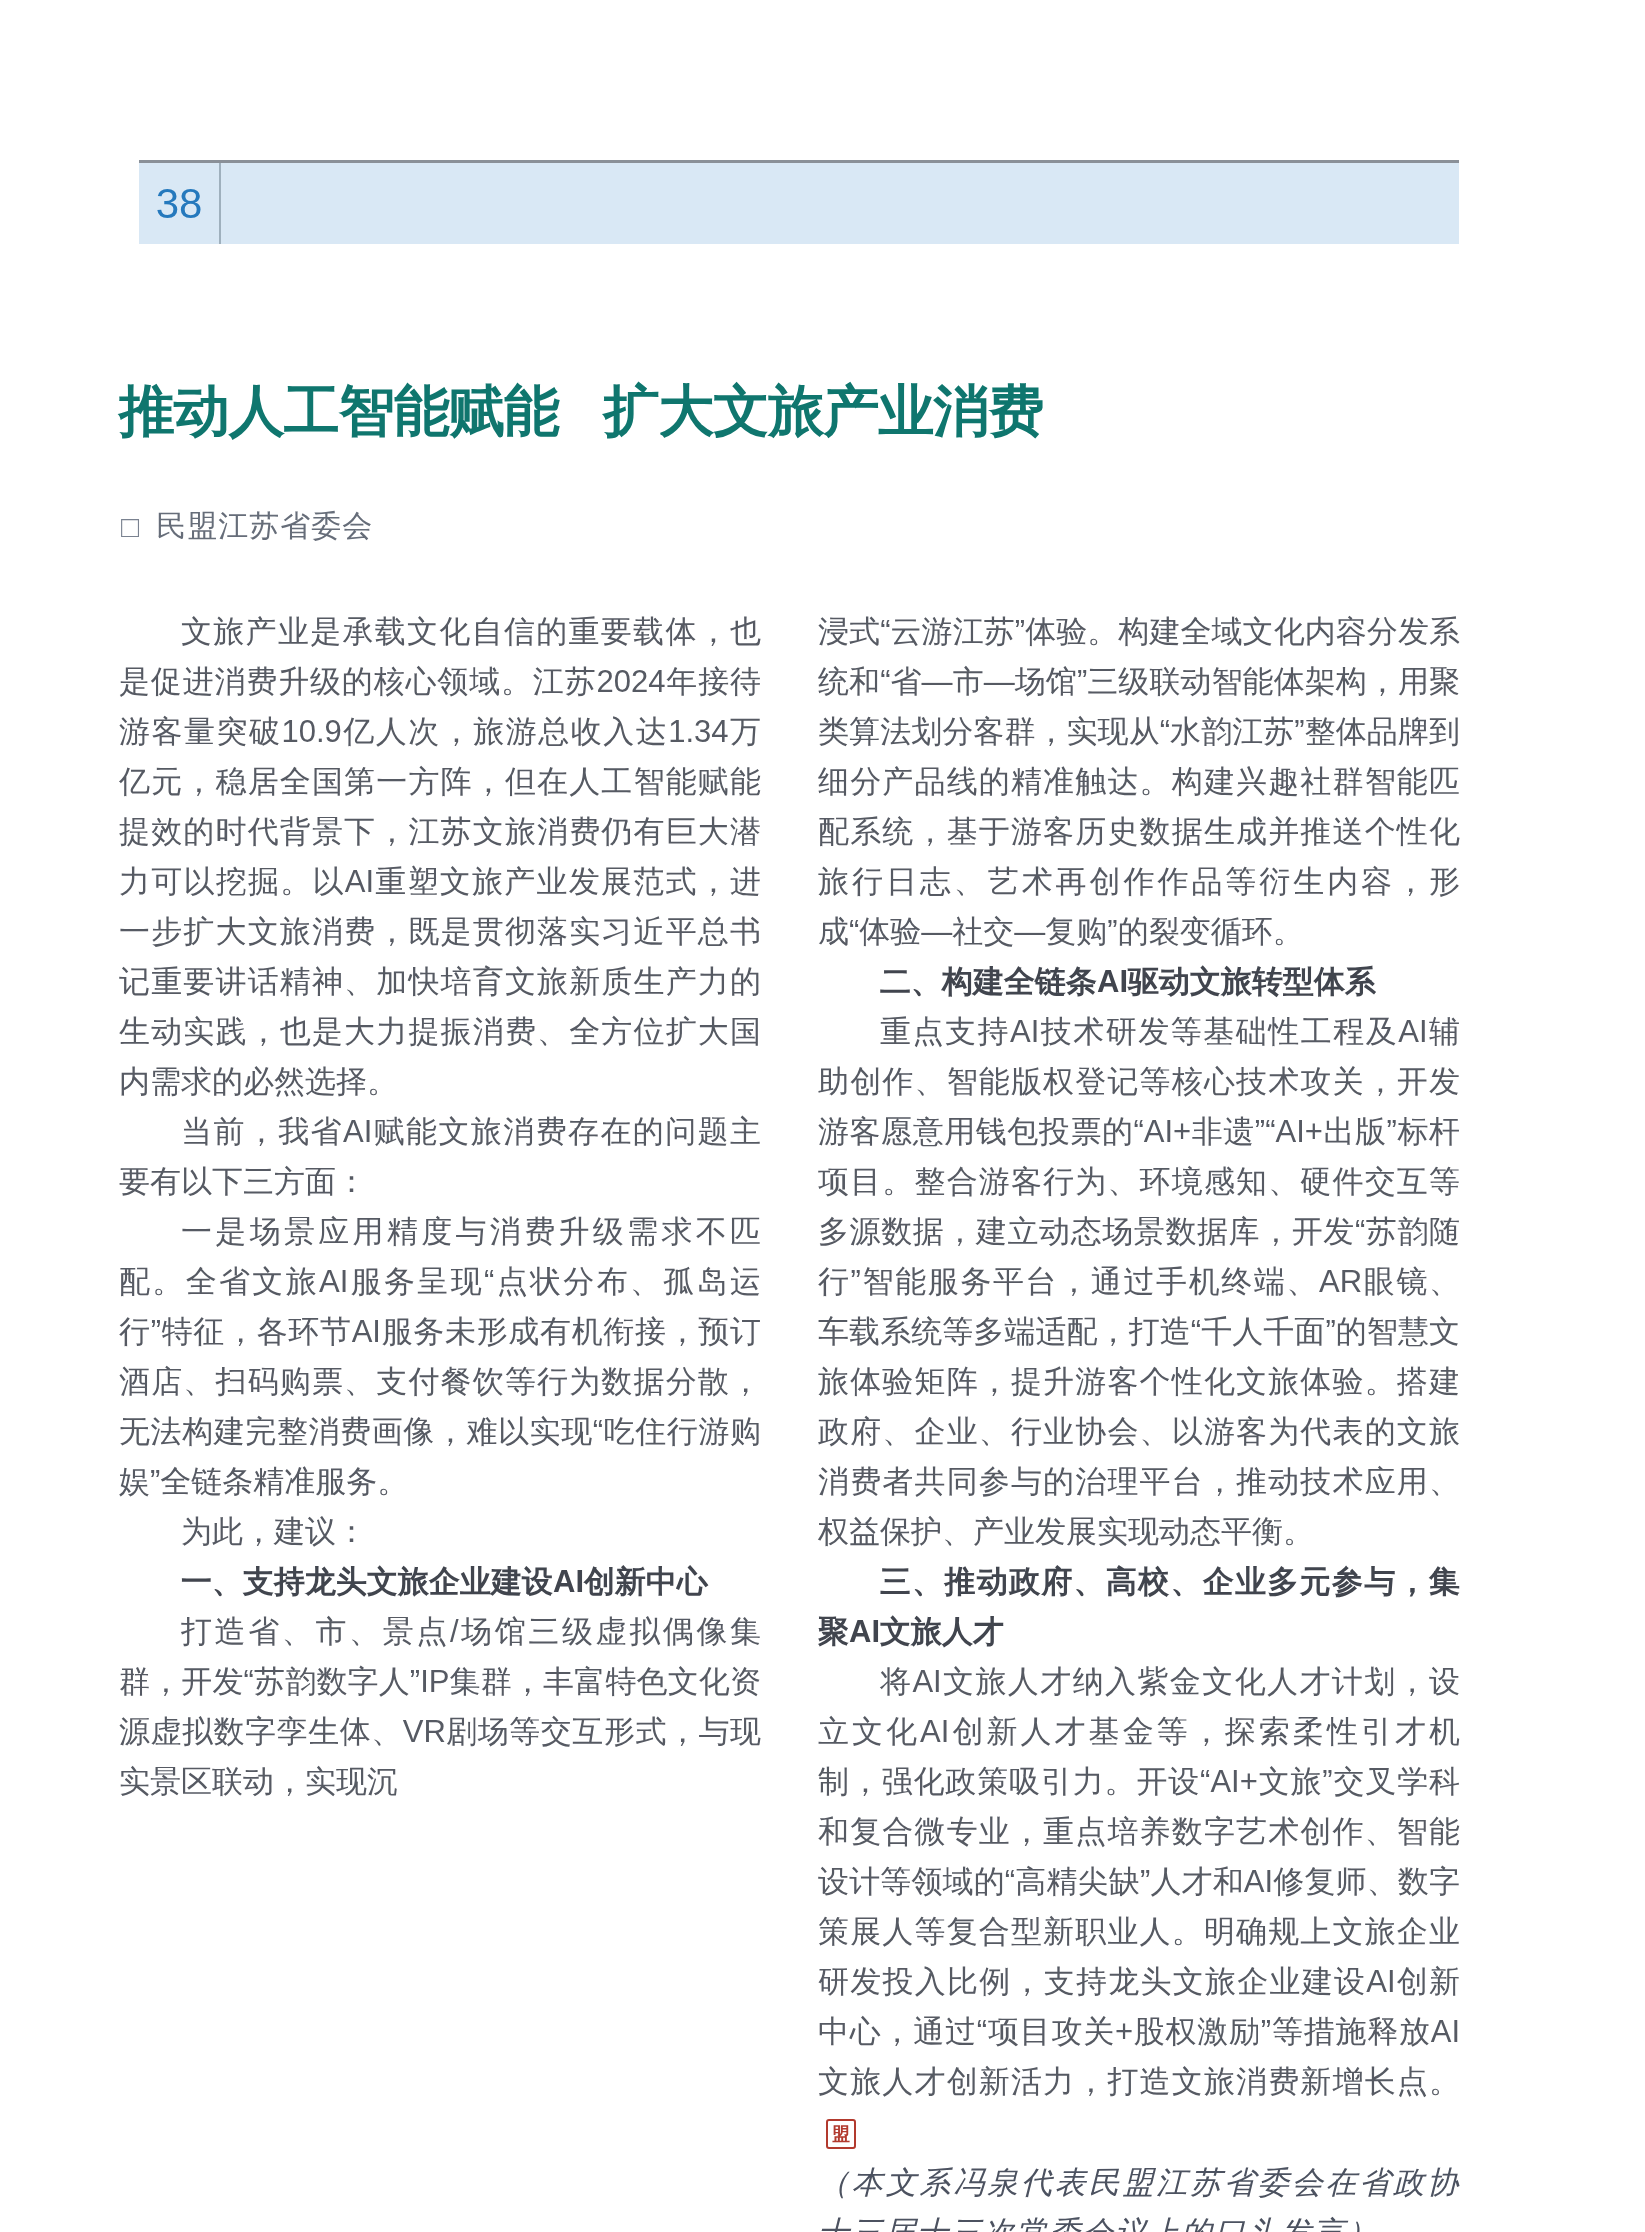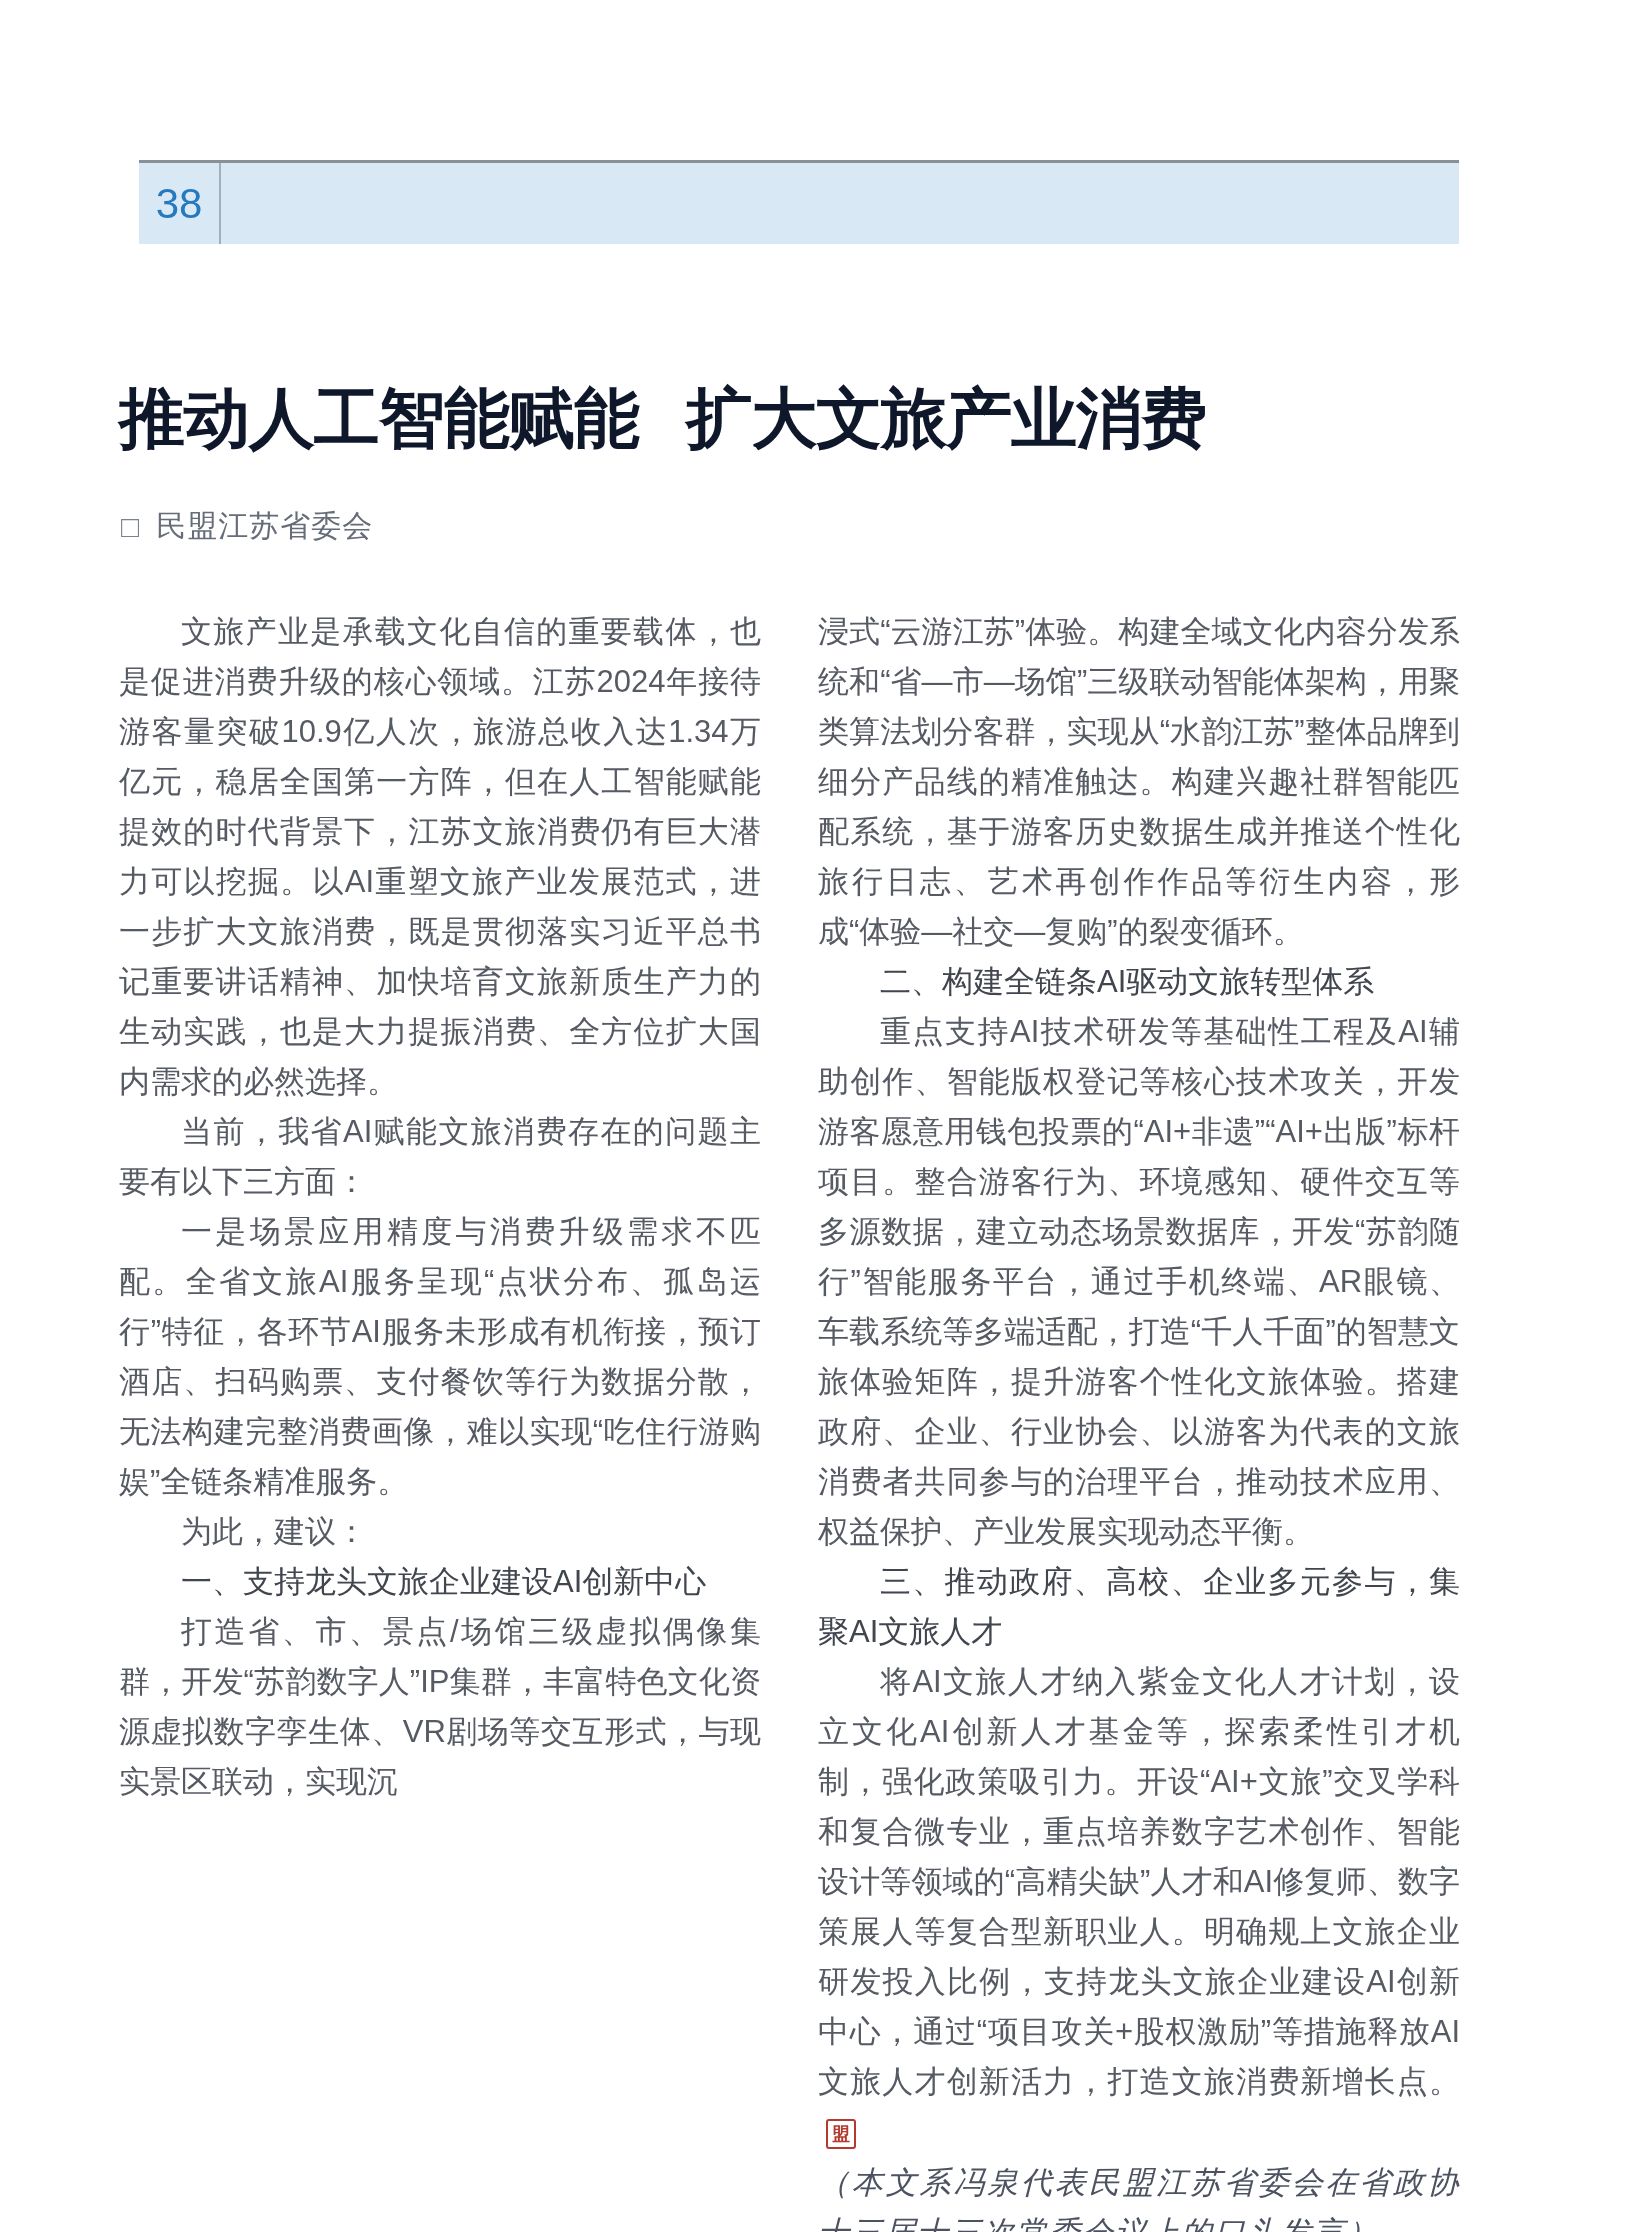--- a/index.html
+++ b/index.html
@@ -30,22 +30,22 @@
     margin-left:32px;
     font-family:"DejaVu Serif","Liberation Serif",serif;
     font-style:italic; font-weight:700;
     font-size:38px; color:#1d2a39; letter-spacing:3px;
   }
 
   
   .title {
     position:absolute; left:119px; top:340px;
     margin:0;
-    color:#0f172a;
-    font-size:66px; font-weight:700;
+    color:#0f766e;
+    font-size:56px; font-weight:700;
     letter-spacing:-1px; word-spacing:30px;
     white-space:nowrap;
   }
 
   
   .byline {
     position:absolute; left:121px; top:472px;
     display:flex; align-items:center;
     color:#666d79; font-size:30px; letter-spacing:1px;
   }
@@ -59,21 +59,21 @@
   }
   .col { width:642px; flex:0 0 auto; }
   .columns p {
     margin:0;
     font-size:31px; line-height:50px;
     color:#565a63;
     text-align:justify;
     text-justify:inter-ideograph;
   }
   p.indent { text-indent:62px; }
-  p.bold { font-weight:400; color:#41454e; }
+  p.bold { font-weight:700; color:#41454e; }
 
   .note {
     font-family:"DejaVu Serif","Liberation Serif",serif;
     font-style:italic;
     color:#4c5260 !important;
     letter-spacing:2px;
   }
 
   
   .seal {

